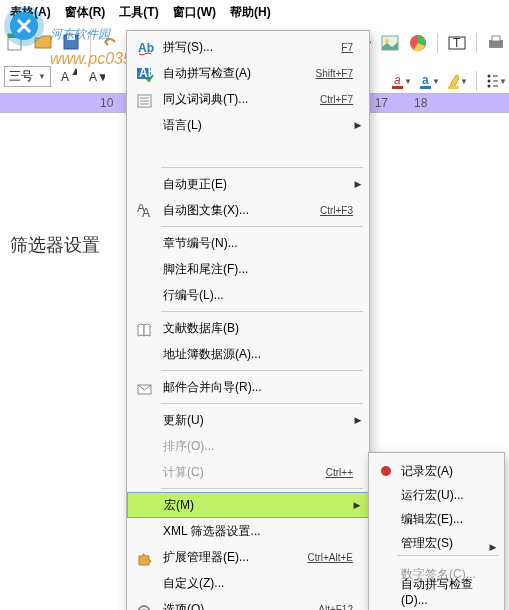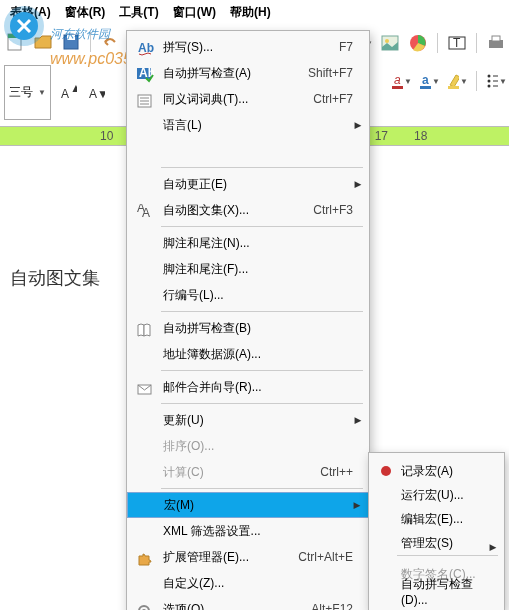--- a/index.html
+++ b/index.html
@@ -5,33 +5,33 @@
     * { margin: 0; padding: 0; box-sizing: border-box; font-family: "Microsoft YaHei", sans-serif; font-size: 12px; }
     body { background: #fff; width: 509px; height: 610px; overflow: hidden; position: relative; }
     .menubar { display: flex; gap: 14px; padding: 4px 10px; background: #fff; font-weight: bold; }
     .menubar-item { cursor: pointer; }
     .watermark { position: absolute; top: 18px; left: 50px; font-size: 22px; font-weight: normal; color: #006dba; font-style: italic; opacity: 0.7; pointer-events: none; z-index: 5; }
     .watermark .orange { color: #d97800; }
     .logo { position: absolute; top: 2px; left: 0px; width: 48px; height: 48px; z-index: 4; }
     .toolbar1, .toolbar2 { display: flex; align-items: center; gap: 6px; padding: 6px 4px; background: #fff; }
     .tb-icon { width: 22px; height: 22px; display: flex; align-items: center; justify-content: center; }
     .tb-sep { width: 1px; height: 20px; background: #ccc; margin: 0 2px; }
-    .font-size { display: flex; align-items: center; border: 1px solid #aaa; padding: 18px 4px; gap: 4px; }
-    .ruler { height: 20px; background: #bef264; border-top: 1px solid #bbb; border-bottom: 1px solid #bbb; font-size: 9px; color: #555; display:flex; align-items:center; padding-left: 100px; gap: 26px; }
+    .font-size { display: flex; align-items: center; border: 1px solid #aaa; padding: 1px 4px; gap: 4px; }
+    .ruler { height: 20px; background: #c4b5fd; border-top: 1px solid #bbb; border-bottom: 1px solid #bbb; font-size: 9px; color: #555; display:flex; align-items:center; padding-left: 100px; gap: 26px; }
     .doc-area { background: #fff; height: 460px; padding: 120px 10px 10px 10px; position: relative; }
     .doc-text { font-size: 18px; color: #333; }
     .dropdown { position: absolute; top: 30px; left: 126px; width: 244px; background: #f8f8f8; border: 1px solid #b4b4b4; box-shadow: 2px 4px 10px rgba(0,0,0,0.25); z-index: 10; padding: 3px 0; }
     .menu-row { display: flex; align-items: center; height: 26px; padding: 0 6px; position: relative; }
     .menu-icon { width: 24px; height: 20px; display: flex; align-items: flex-end; justify-content: center; margin-right: 6px; }
     .menu-label { flex: 1; }
-    .menu-shortcut { color: #444; font-size: 12px; margin-left: 8px; }
+    .menu-shortcut { color: #444; font-size: 10px; margin-left: 8px; text-decoration: underline; }
     .menu-arrow { width: 10px; text-align: center; font-size: 9px; color: #333; }
     .menu-sep { height: 1px; background: #ccc; margin: 3px 6px 3px 34px; }
     .disabled { color: #9a9a9a; }
-    .highlight { background: #0ea5e9; border: 1px solid #7da7d8; }
+    .highlight { background: #bef264; border: 1px solid #7da7d8; }
     .submenu { position: absolute; top: 452px; left: 368px; width: 137px; background: #f8f8f8; border: 1px solid #b4b4b4; box-shadow: 2px 4px 10px rgba(0,0,0,0.25); z-index: 11; padding: 3px 0; }
     .sub-row { display: flex; align-items: flex-end; height: 24px; padding: 0 6px; }
     .sub-icon { width: 22px; height: 18px; display: flex; align-items: center; justify-content: center; margin-right: 4px; }
     .right-toolbar { position: absolute; top: 32px; right: 2px; display: flex; gap: 6px; align-items: center; }
     .right-toolbar2 { position: absolute; top: 70px; right: 2px; display: flex; gap: 6px; align-items: center; }
     .dd { font-size: 8px; color: #555; margin-left:1px; }
   </style>
 </head>
 <body>
 
@@ -204,21 +204,21 @@
     <span>12</span>
     <span>13</span>
     <span>14</span>
     <span>15</span>
     <span>16</span>
     <span>17</span>
     <span>18</span>
 </div>
 
 <div class="doc-area">
-  <span class="doc-text">自动图文集</span>
+  <span class="doc-text">筛选器设置</span>
 </div>
 
 <div class="dropdown">
   <div class="menu-row">
     <span class="menu-icon">
         <svg width="18" height="16">
           <text x="2" y="11" font-size="9" fill="#37b" font-weight="bold">Ab</text>
           <path d="M3 13 Q6 15 9 13 Q12 11 15 13" stroke="#b33" fill="none"></path>
         </svg>
       </span>
@@ -273,42 +273,42 @@
           <text x="6" y="13" font-size="9" fill="#555">A</text>
         </svg>
       </span>
     <span class="menu-label">自动图文集(X)...</span>
     <span class="menu-shortcut">Ctrl+F3</span>
     <span class="menu-arrow"></span>
   </div>
   <div class="menu-sep"></div>
   <div class="menu-row">
     <span class="menu-icon"></span>
-      <span class="menu-label">脚注和尾注(N)...</span>
+      <span class="menu-label">章节编号(N)...</span>
       <span class="menu-arrow"></span>
   </div>
   <div class="menu-row">
     <span class="menu-icon"></span>
       <span class="menu-label">脚注和尾注(F)...</span>
       <span class="menu-arrow"></span>
   </div>
   <div class="menu-row">
     <span class="menu-icon"></span>
       <span class="menu-label">行编号(L)...</span>
       <span class="menu-arrow"></span>
   </div>
   <div class="menu-sep"></div>
   <div class="menu-row">
     <span class="menu-icon">
         <svg width="18" height="16">
           <path d="M2 3 Q5 1 8 3 L8 14 Q5 12 2 14 Z" fill="#fff" stroke="#888"></path>
           <path d="M8 3 Q11 1 14 3 L14 14 Q11 12 8 14 Z" fill="#fff" stroke="#888"></path>
         </svg>
       </span>
-    <span class="menu-label">自动拼写检查(B)</span>
+    <span class="menu-label">文献数据库(B)</span>
       <span class="menu-arrow"></span>
   </div>
   <div class="menu-row">
     <span class="menu-icon"></span>
       <span class="menu-label">地址簿数据源(A)...</span>
       <span class="menu-arrow"></span>
   </div>
   <div class="menu-sep"></div>
   <div class="menu-row">
     <span class="menu-icon">

